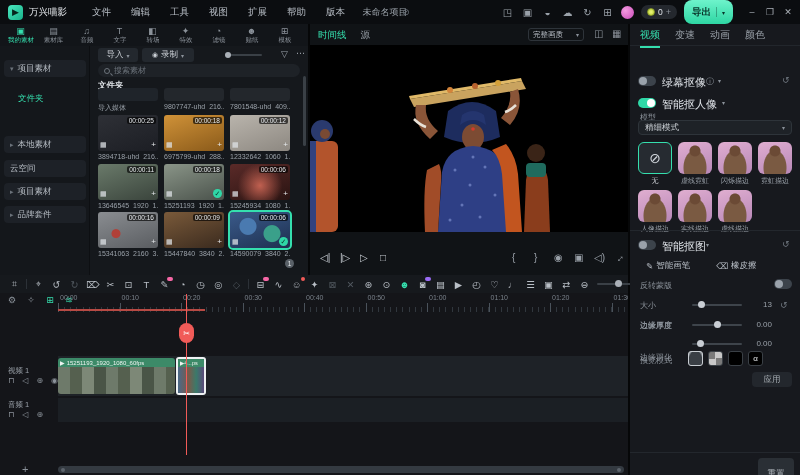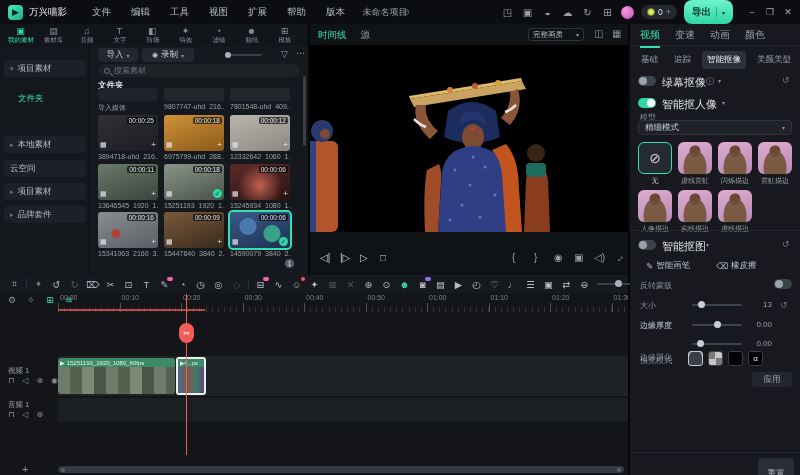--- a/index.html
+++ b/index.html
@@ -554,26 +554,20 @@
     </div>
 </div>
 
 <div id="inspector" data-name="inspector-panel">
   <div id="ins-tabs" data-name="inspector-tabs">
       <span class="ins-tab sel" data-name="inspector-tab-视频">视频</span>
       <span class="ins-tab" data-name="inspector-tab-变速">变速</span>
       <span class="ins-tab" data-name="inspector-tab-动画">动画</span>
       <span class="ins-tab" data-name="inspector-tab-颜色">颜色</span>
     </div>
-  <div id="ins-subtabs" data-name="inspector-subtabs">
-      <span class="sub-tab" data-name="inspector-subtab-基础">基础</span>
-      <span class="sub-tab" data-name="inspector-subtab-追踪">追踪</span>
-      <span class="sub-tab sel" data-name="inspector-subtab-智能抠像">智能抠像</span>
-      <span class="sub-tab" data-name="inspector-subtab-美颜美型">美颜美型</span>
-    </div>
 
   <div class="tgl" style="left:8px;top:52px" data-name="green-screen-toggle"></div>
   <div class="sec-label" style="left:32px;top:51px" data-name="green-screen-label">绿幕抠像</div>
   <div class="mini" style="left:76px;top:52px" data-name="info-icon">ⓘ</div>
   <div class="mini" style="left:88px;top:53px;font-size:6px" data-name="chevron-down-icon">▾</div>
   <div class="reset-ic" style="left:152px;top:51px" data-name="reset-icon">↺</div>
 
   <div class="tgl on" style="left:8px;top:74px" data-name="ai-portrait-toggle"></div>
   <div class="sec-label" style="left:32px;top:73px" data-name="ai-portrait-label">智能抠人像</div>
   <div class="mini" style="left:92px;top:75px;font-size:6px" data-name="chevron-down-icon">▾</div>

